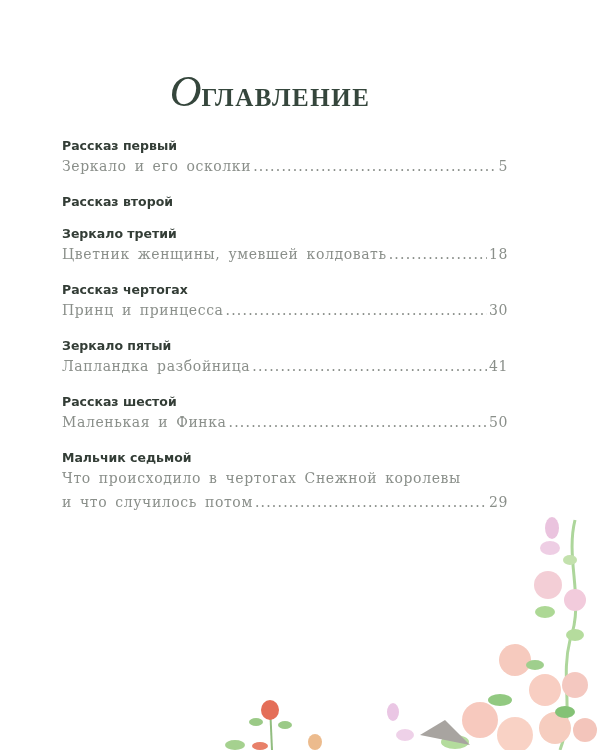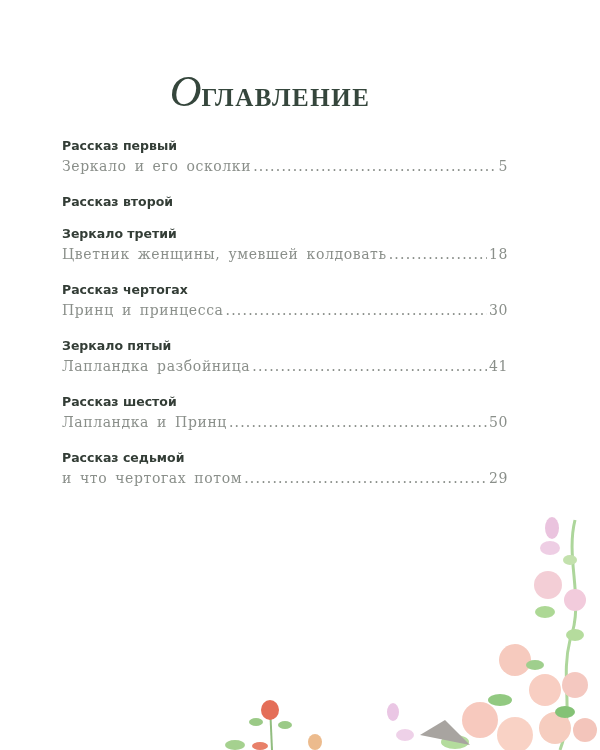--- a/index.html
+++ b/index.html
@@ -59,29 +59,30 @@
       <div class="story">Зеркало пятый</div>
       <div class="line">
           <span class="txt">Лапландка разбойница</span>
           <span class="dots"></span>
           <span class="num">41</span>
         </div>
     </div>
     <div class="entry">
       <div class="story">Рассказ шестой</div>
       <div class="line">
-          <span class="txt">Лапландка и Принц</span>
+          <span class="txt">Маленькая и Финка</span>
           <span class="dots"></span>
           <span class="num">50</span>
         </div>
     </div>
     <div class="entry">
-      <div class="story">Рассказ седьмой</div>
+      <div class="story">Мальчик седьмой</div>
+      <div class="line plain">Что происходило в чертогах Снежной королевы</div>
       <div class="line">
-          <span class="txt">и что чертогах потом</span>
+          <span class="txt">и что случилось потом</span>
           <span class="dots"></span>
           <span class="num">29</span>
         </div>
     </div>
   </div>
 
   <svg class="flowers" viewBox="0 0 600 750">
     <g opacity="0.85">
 
       <path d="M575 520 C565 560 585 600 570 640 C560 680 575 710 560 750" stroke="#9fcf8a" stroke-width="3" fill="none"></path>

